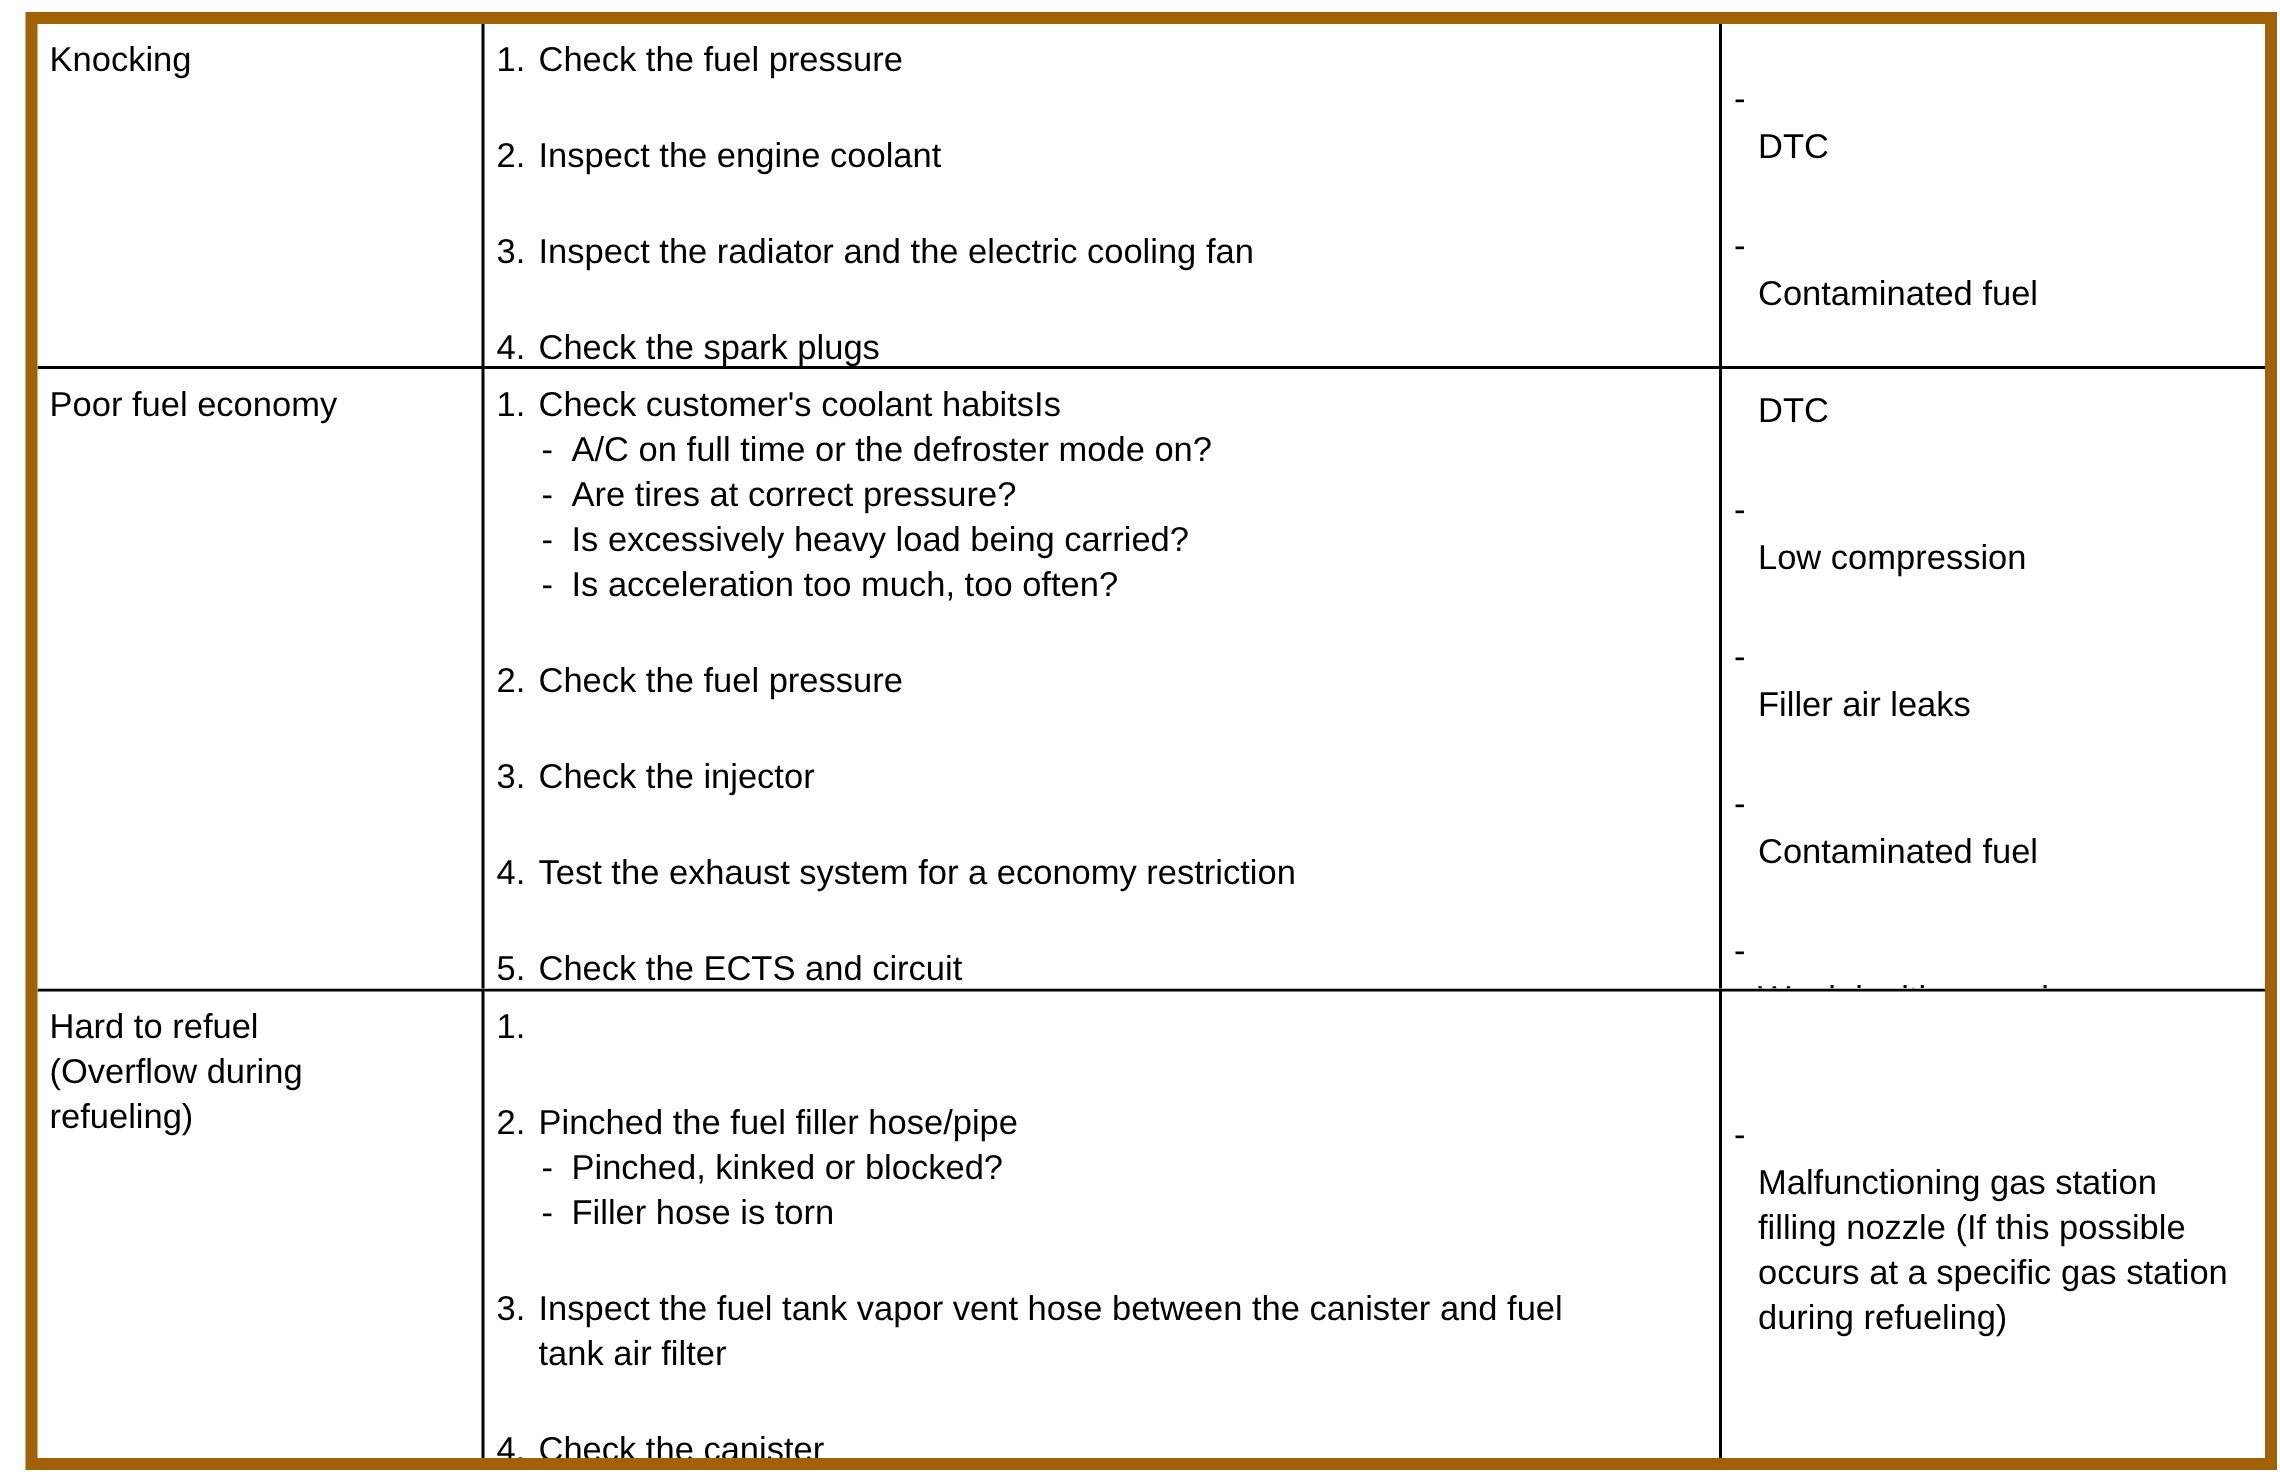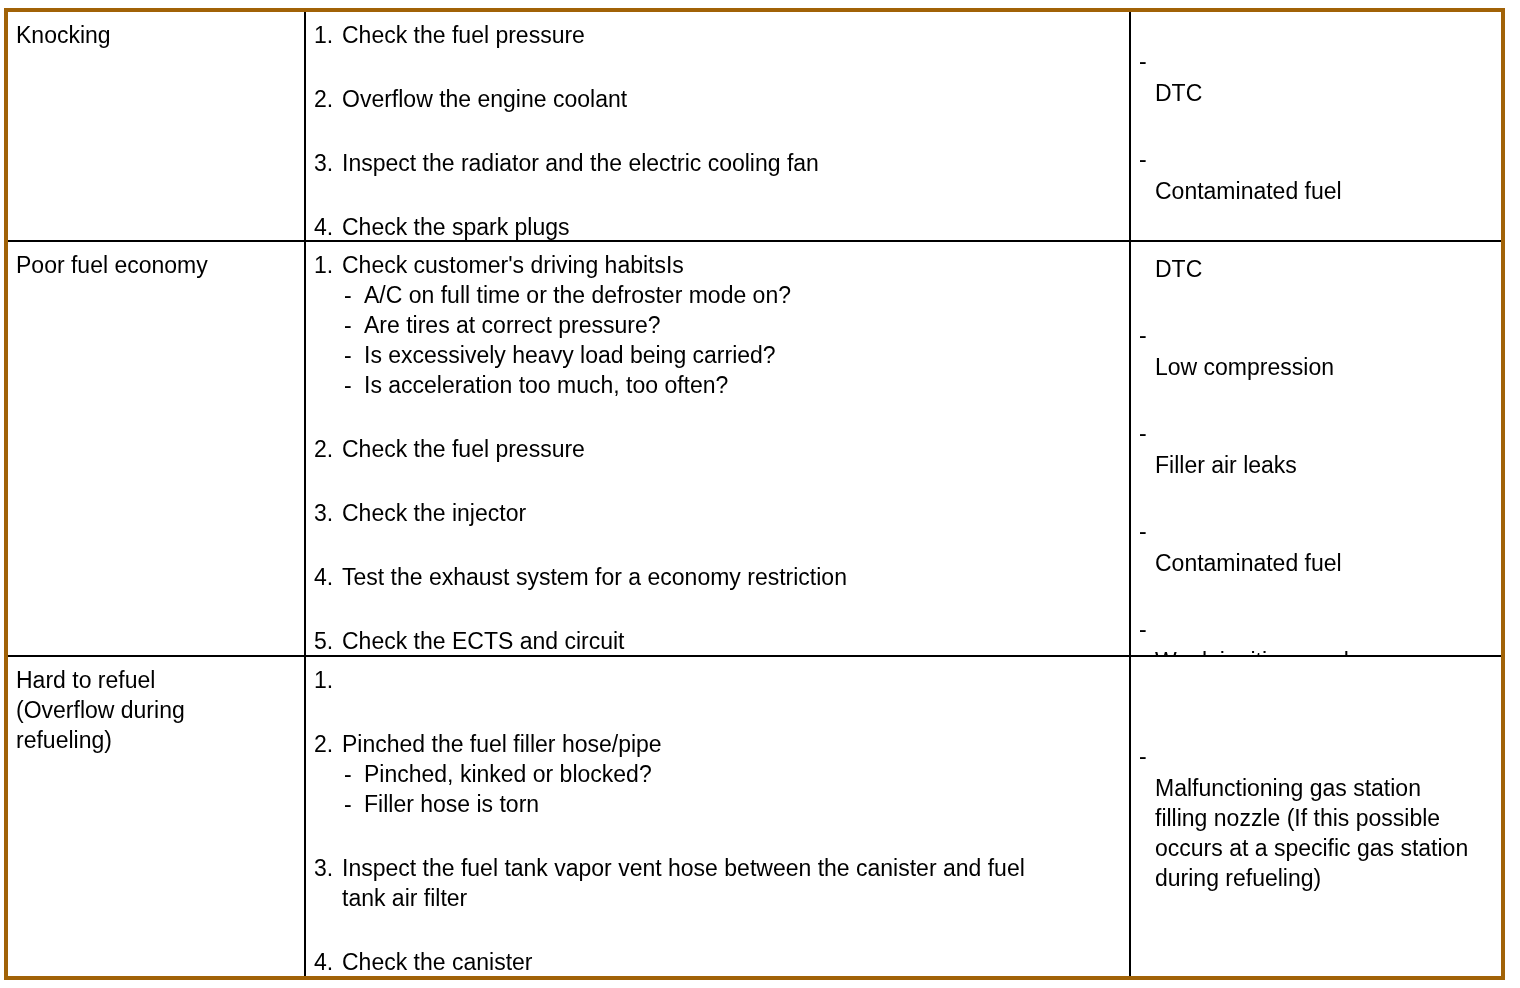--- a/index.html
+++ b/index.html
@@ -9,23 +9,23 @@
   }
   body {
     font-family: "Liberation Sans", "DejaVu Sans", sans-serif;
     font-size: 23px;
     line-height: 30px;
     color: #000000;
     position: relative;
   }
   .ttable {
     position: absolute;
-    left: 4px; top: 8px;
+    left: 17px; top: 8px;
     width: 1501px; height: 972px;
-    border: 4px solid #a16207;
+    border: 8px solid #a16207;
     display: grid;
     grid-template-rows: 228px 415px 1fr;
     background: #ffffff;
   }
   .trow {
     display: grid;
     grid-template-columns: 298px 825px 1fr;
     overflow: hidden;
   }
   .trow + .trow > .cell { border-top: 2px solid #000000; }
@@ -69,21 +69,21 @@
   <div class="step">
     <div class="step-main">
       <span class="step-num">1.</span>
       <span class="step-text">Check the fuel pressure</span>
     </div>
   </div>
 
   <div class="step">
     <div class="step-main">
       <span class="step-num">2.</span>
-      <span class="step-text">Overflow the engine coolant</span>
+      <span class="step-text">Inspect the engine coolant</span>
     </div>
   </div>
 
   <div class="step">
     <div class="step-main">
       <span class="step-num">3.</span>
       <span class="step-text">Inspect the radiator and the electric cooling fan</span>
     </div>
   </div>
 
@@ -108,21 +108,21 @@
   </div>
 
   <div class="trow">
     <div class="cell cell-symptom">
       <div class="symptom-text">Poor fuel economy</div>
     </div>
     <div class="cell cell-steps">
   <div class="step">
     <div class="step-main">
       <span class="step-num">1.</span>
-      <span class="step-text">Check customer's driving habitsIs</span>
+      <span class="step-text">Check customer's coolant habitsIs</span>
     </div>
 
   <div class="sub">
     <span class="dash">-</span>
     <span class="sub-text">A/C on full time or the defroster mode on?</span>
   </div>
 
   <div class="sub">
     <span class="dash">-</span>
     <span class="sub-text">Are tires at correct pressure?</span>

